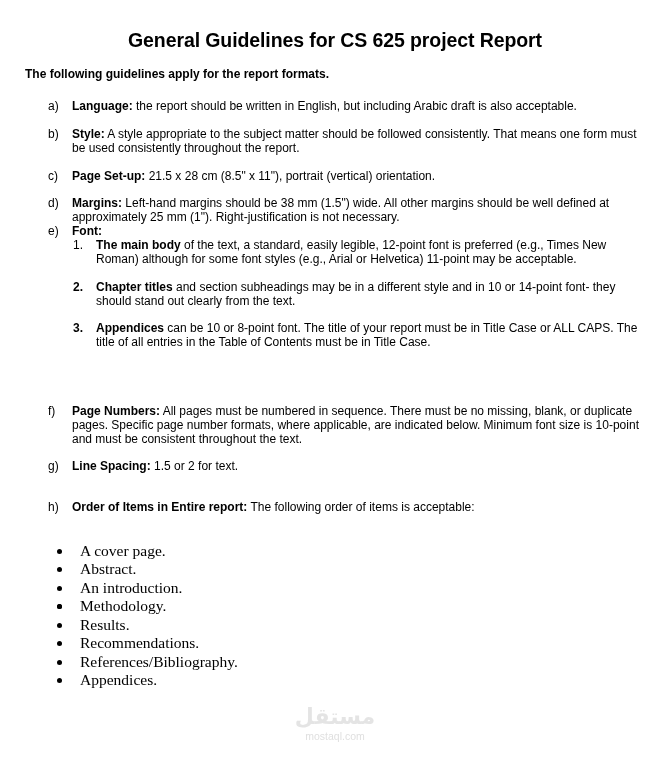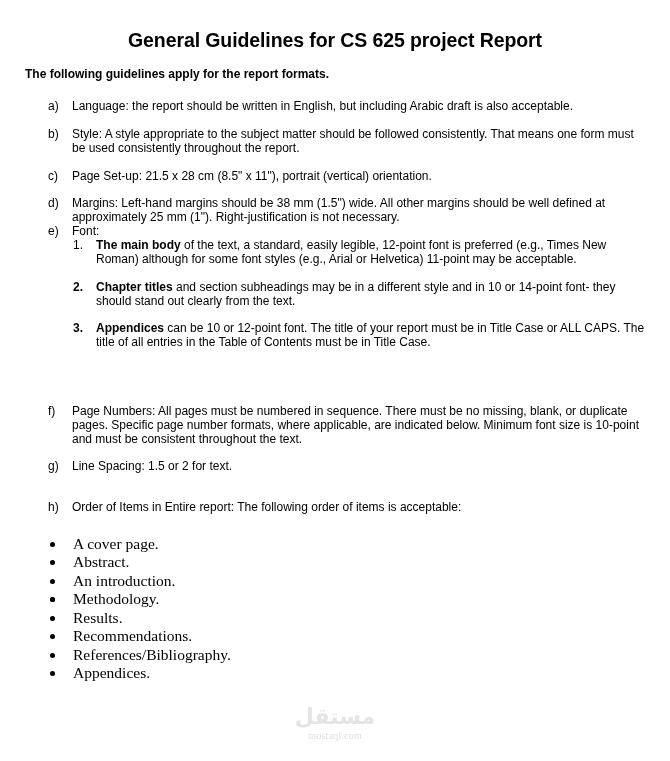--- a/index.html
+++ b/index.html
@@ -16,47 +16,47 @@
     .subtitle {
       position: absolute; left: 25px; top: 67px;
       font-weight: bold; font-size: 12px; line-height: 15px; 
     }
     .item {
       position: absolute; left: 48px; width: 600px;
       font-size: 12px; line-height: 14px;
     }
     .item .marker { position: absolute; left: 0; top: 0; }
     .item .body { margin-left: 24px; }
-    .item b { font-weight: normal; text-align: center; }
+    .item b { font-weight: bold; text-align: center; }
     .sub {
       position: absolute; left: 73px; width: 575px;
       font-size: 12px; line-height: 14px;
     }
     .sub .marker { position: absolute; left: 0; top: 0; }
     .sub .marker.bold { font-weight: bold; }
     .sub .body { margin-left: 23px; }
     .bullets {
-      position: absolute; left: 46px; top: 534px; margin: 1px; padding: 0; list-style: none;
+      position: absolute; left: 46px; top: 534px; margin: 8px; padding: 0; list-style: none;
       font-family: "Liberation Serif", serif; font-size: 15.5px; line-height: 18.45px;
     }
     .bullets li { position: relative; padding-left: 26px; white-space: nowrap; }
     .bullets li .dot {
       position: absolute; left: 3px; top: 7px; width: 5px; height: 5px;
       border-radius: 50%; background: #000;
     }
     .watermark {
       position: absolute; left: 290px; top: 704px; width: 90px; height: 46px;
       color: #e4e4e4; text-align: center; opacity: 0.9;
     }
     .watermark .ar {
       font-family: "DejaVu Sans", sans-serif; font-size: 22px; line-height: 26px;
       font-weight: bold; letter-spacing: 1px; color: #e2e2e2;
     }
     .watermark .en {
-      font-family: Liberation Serif, serif; font-size: 10.5px; line-height: 12px;
+      font-family: Liberation Sans, sans-serif; font-size: 10.5px; line-height: 12px;
       color: #dcdcdc;
     }
   </style>
 </head>
 <body>
 
 <div class="page">
 
   <div class="title">General Guidelines for CS 625 project Report</div>
   <div class="subtitle">The following guidelines apply for the report formats.</div>
@@ -91,21 +91,21 @@
     <div class="body"><b>The main body</b><span> of the text, a standard, easily legible, 12-point font is preferred (e.g., Times New Roman) although for some font styles (e.g., Arial or Helvetica) 11-point may be acceptable.</span></div>
   </div>
 
   <div class="sub" style="top:280px;">
     <span class="marker bold">2.</span>
     <div class="body"><b>Chapter titles</b><span> and section subheadings may be in a different style and in 10 or 14-point font- they should stand out clearly from the text.</span></div>
   </div>
 
   <div class="sub" style="top:321px;">
     <span class="marker bold">3.</span>
-    <div class="body"><b>Appendices</b><span> can be 10 or 12-point font. The title of your report must be in Title Case or ALL CAPS. The title of all entries in the Table of Contents must be in Title Case.</span></div>
+    <div class="body"><b>Appendices</b><span> can be 10 or 8-point font. The title of your report must be in Title Case or ALL CAPS. The title of all entries in the Table of Contents must be in Title Case.</span></div>
   </div>
 
   <div class="item" style="top:404px;">
     <span class="marker">f)</span>
     <div class="body"><b>Page Numbers:</b><span> All pages must be numbered in sequence. There must be no missing, blank, or duplicate pages. Specific page number formats, where applicable, are indicated below. Minimum font size is 10-point and must be consistent throughout the text.</span></div>
   </div>
 
   <div class="item" style="top:459px;">
     <span class="marker">g)</span>
     <div class="body"><b>Line Spacing:</b><span> 1.5 or 2 for text.</span></div>

